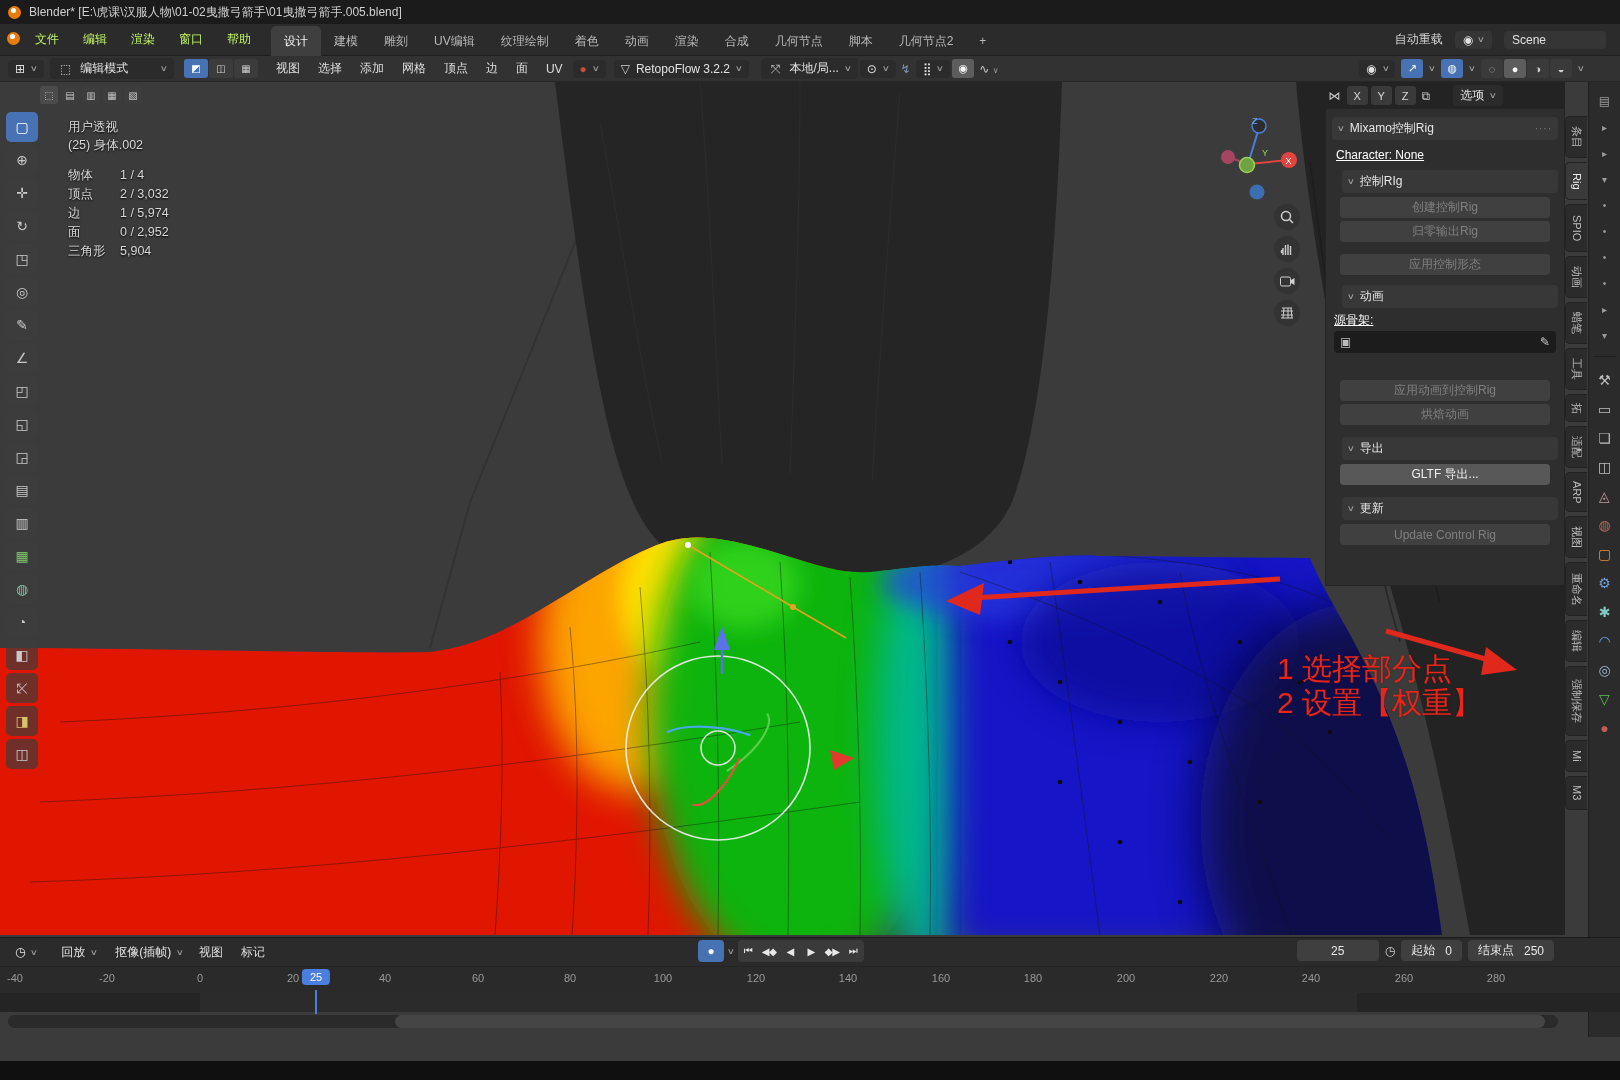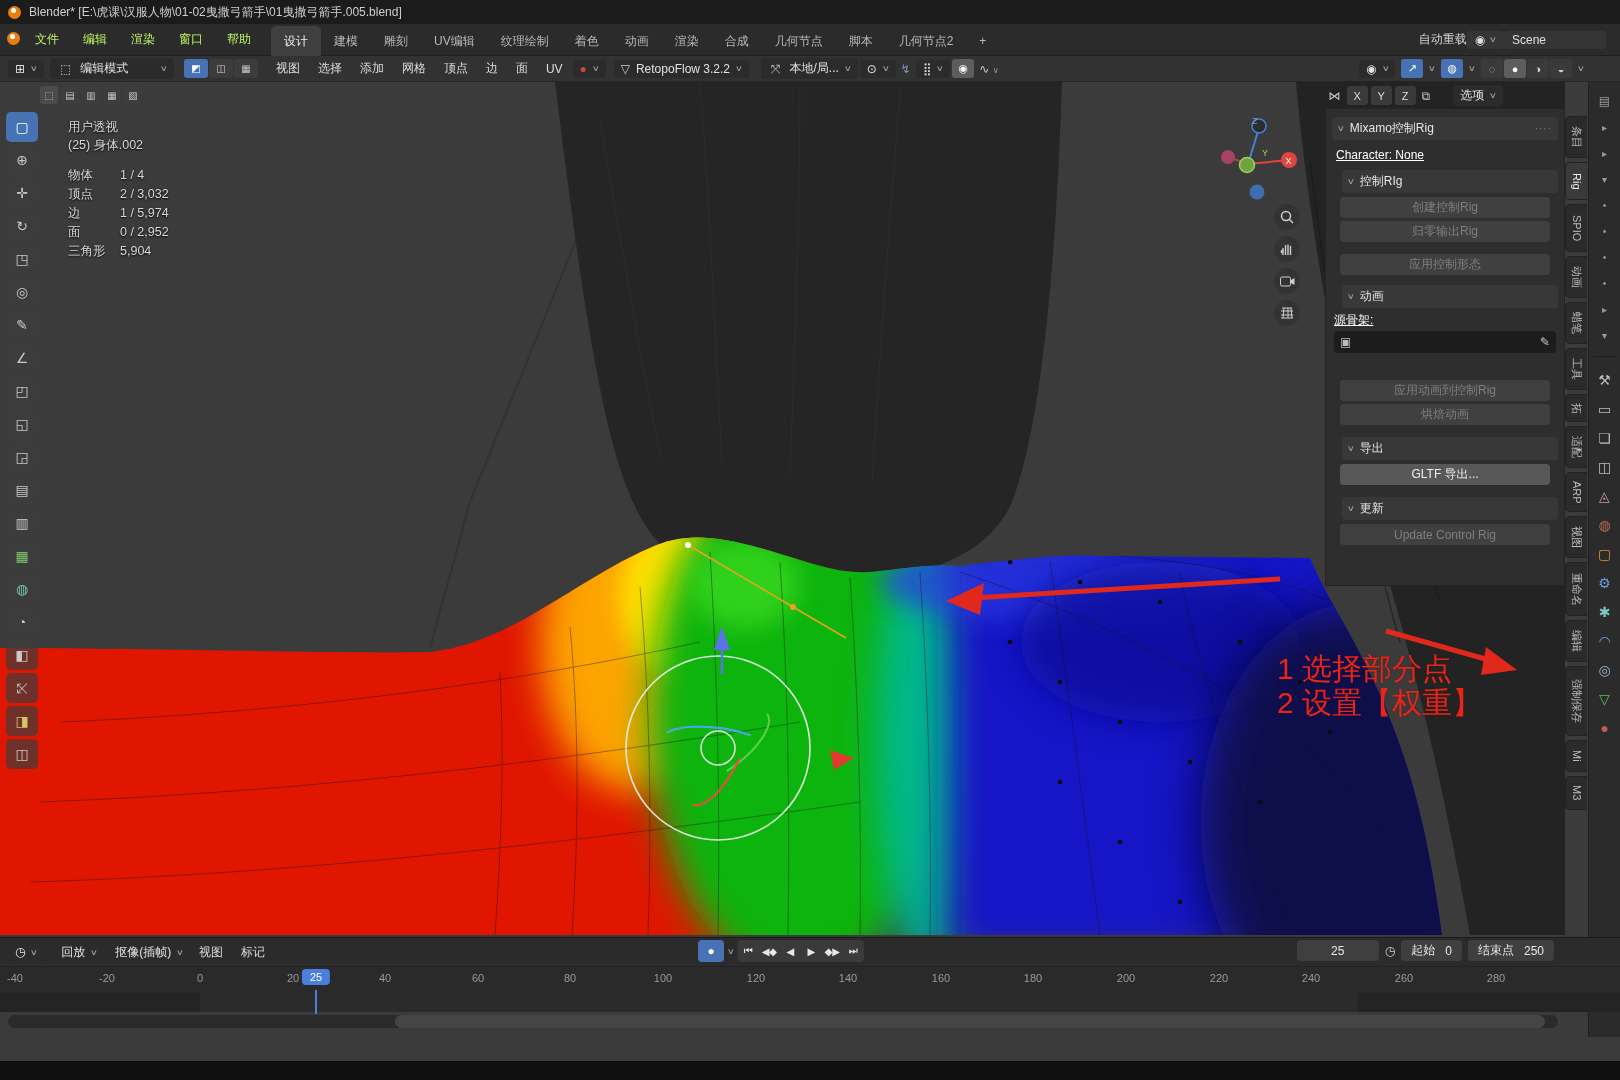--- a/index.html
+++ b/index.html
@@ -10,21 +10,21 @@
   
   #titlebar{left:0;top:0;width:1620px;height:24px;background:#1b1b1b;display:flex;align-items:center;gap:8px;padding-left:8px;box-sizing:border-box;color:#cfcfcf;font-size:12px;}
   .blogo{width:13px;height:13px;border-radius:50%;background:#e87d0d;position:relative;display:inline-block;}
   .blogo::after{content:"";position:absolute;left:3px;top:2px;width:5px;height:5px;border-radius:50%;background:#fff;}
   
   #topbar{left:0;top:24px;width:1620px;height:32px;background:#2b2b2b;border-bottom:1px solid #1f1f1f;display:flex;align-items:center;box-sizing:border-box;}
   .menu-item{padding:0 12px;color:#bef264;line-height:31px;}
   .ws-tabs{display:flex;align-items:flex-start;height:28px;margin-left:8px;}
   .ws-tab{padding:0 13px;line-height:30px;color:#b9b9b9;border-radius:5px 5px 0 0;}
   .ws-tab.active{background:#3f3f3f;color:#f0f0f0;}
-  .tb-right{margin-left:auto;display:flex;align-items:center;gap:0;padding-right:14px;}
+  .tb-right{margin-left:auto;display:flex;align-items:center;gap:12px;padding-right:14px;}
   .pill{background:#353535;border-radius:4px;padding:2px 8px;display:flex;align-items:center;gap:5px;color:#e0e0e0;}
   
   #vph{left:0;top:56px;width:1620px;height:26px;background:#323232;border-bottom:1px solid #262626;display:flex;align-items:center;gap:2px;padding-left:8px;box-sizing:border-box;}
   .hicon{color:#c5c5c5;padding:0 3px;font-size:12px;}
   .drop{background:#2b2b2b;border-radius:4px;padding:2px 7px;display:flex;gap:6px;align-items:center;color:#e2e2e2;}
   .caret{font-size:8px;color:#9a9a9a;transform:scaleX(1.4);}
   .selmode{display:flex;gap:1px;margin:0 8px;}
   .selmode span{width:24px;height:19px;background:#3c3c3c;border-radius:3px;display:inline-flex;align-items:center;justify-content:center;font-size:10px;color:#cfcfcf;}
   .selmode span.on{background:#4772b3;color:#fff;}
   .vmenu{padding:0 8px;color:#dedede;}

